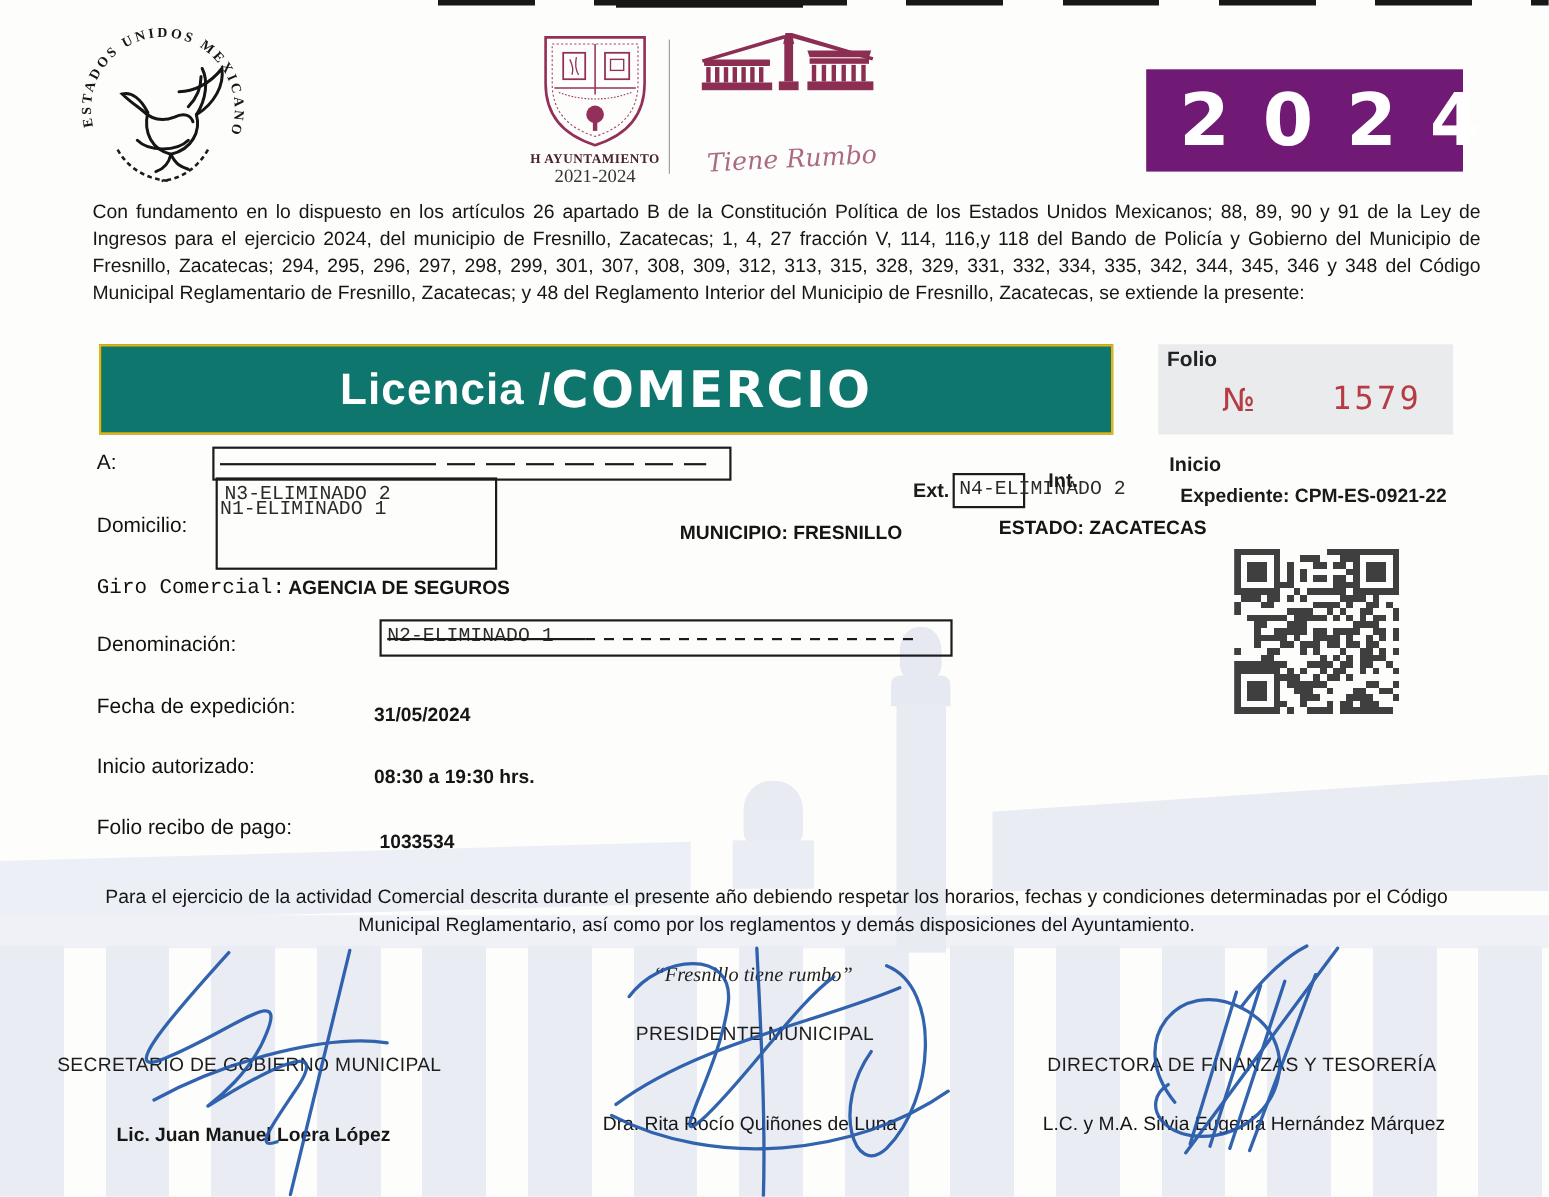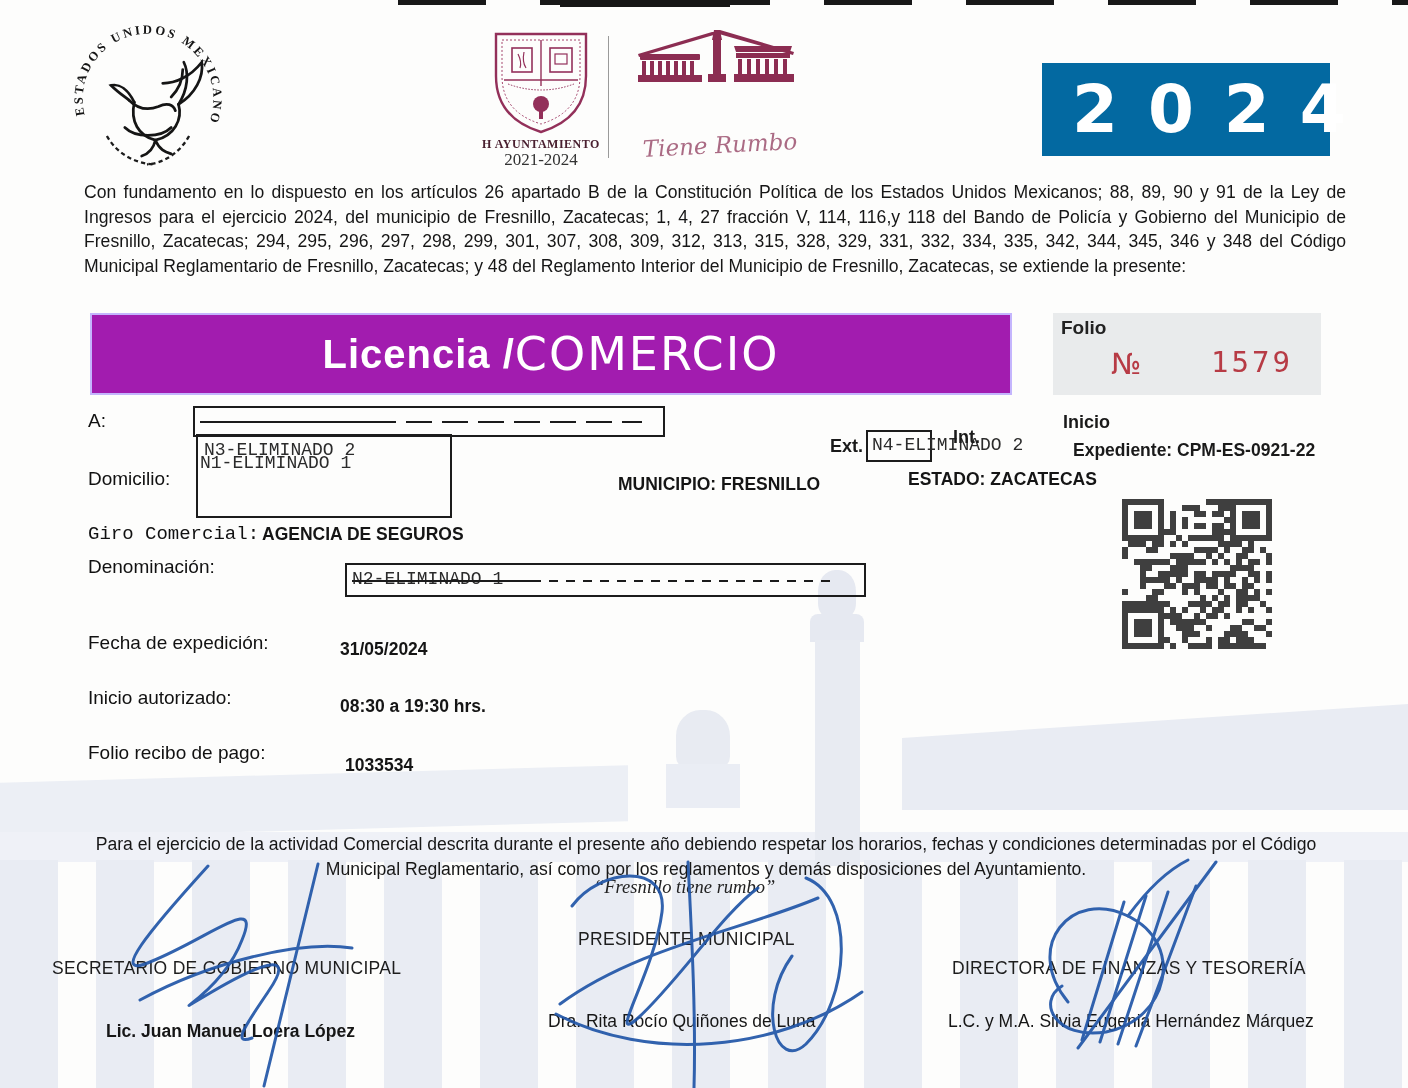--- a/index.html
+++ b/index.html
@@ -30,30 +30,30 @@
   #seal-caption .l1{font-family:"Liberation Serif",serif;font-weight:bold;font-size:12px;color:#4a2030;letter-spacing:.5px;}
   #seal-caption .l2{font-family:"Liberation Serif",serif;font-size:17px;color:#333;}
   #header-divider{left:608px;top:36px;width:1px;height:122px;background:#9a9a9a;}
   #fresnillo-logo{left:620px;top:24px;width:200px;height:150px;}
   #logo-skyline{left:14px;top:4px;width:172px;height:62px;position:absolute;}
   #logo-word{position:absolute;left:0;top:66px;width:200px;text-align:center;color:#8c2d52;
     font-family:"Liberation Serif",serif;font-weight:bold;letter-spacing:2px;font-size:29px;line-height:40px;}
   #logo-word .big{font-size:40px;}
   #logo-tagline{position:absolute;left:0;top:108px;width:200px;text-align:center;color:#8f3a5c;
     font-family:"DejaVu Serif",serif;font-style:italic;font-size:23px;transform:rotate(-3deg);opacity:.75;}
-  #year-badge{left:1042px;top:63px;width:288px;height:93px;background:#0369a1;color:#fff;
+  #year-badge{left:1042px;top:63px;width:288px;height:93px;background:#701a75;color:#fff;
     font-family:"DejaVu Sans",sans-serif;font-weight:bold;font-size:66px;line-height:93px;
     letter-spacing:30px;text-align:center;text-indent:30px;}
   
   #legal-preamble{left:84px;top:180px;width:1262px;font-size:17.6px;line-height:1.4;text-align:justify;color:#161616;}
   
-  #license-banner{left:90px;top:313px;width:918px;height:78px;background:#a21caf;border:2px solid #c4b5fd;
+  #license-banner{left:90px;top:313px;width:918px;height:78px;background:#0f766e;border:2px solid #eab308;
     display:flex;align-items:center;justify-content:center;color:#fff;}
   #license-banner .t1{font-size:40px;font-weight:bold;letter-spacing:1px;}
-  #license-banner .t2{font-family:"DejaVu Sans",sans-serif;font-size:46px;font-weight:normal;letter-spacing:2px;}
+  #license-banner .t2{font-family:"DejaVu Sans",sans-serif;font-size:46px;font-weight:bold;letter-spacing:2px;}
   #folio-box{left:1053px;top:313px;width:268px;height:82px;background:#e9ebec;}
   #folio-label{position:absolute;left:8px;top:4px;font-size:19px;font-weight:bold;color:#222;}
   #folio-no{position:absolute;left:58px;top:34px;font-size:29px;color:#b73b45;font-family:"DejaVu Sans",sans-serif;}
   #folio-number{position:absolute;left:158px;top:32px;font-size:29px;letter-spacing:3px;color:#b73b45;
     font-family:"DejaVu Sans Mono",monospace;}
   
   .lbl{font-size:19px;color:#111;}
   .val-b{font-weight:bold;font-size:17.5px;color:#151515;}
   .mono{font-family:"Liberation Mono",monospace;font-size:18px;color:#2b2b2b;white-space:nowrap;}
   .rbox{border:2px solid #1c1c1c;background:transparent;}
@@ -70,34 +70,34 @@
   #inicio-label{left:1063px;top:412px;font-size:18px;font-weight:bold;}
   #expediente-value{left:1073px;top:440px;font-size:17.5px;font-weight:bold;}
   #domicilio-label{left:88px;top:468px;text-align:right;}
   #domicilio-box{left:196px;top:434px;width:252px;height:80px;}
   #domicilio-value{left:204px;top:440px;}
   #municipio-value{left:618px;top:474px;}
   #estado-value{left:908px;top:469px;}
   #giro-label{left:88px;top:523px;font-family:Liberation Mono, monospace;}
   #giro-value{left:262px;top:524px;}
   #qr-code{left:1122px;top:498px;width:150px;height:152px;}
-  #denominacion-label{left:88px;top:556px;}
+  #denominacion-label{left:88px;top:576px;}
   #denominacion-box{left:345px;top:563px;width:517px;height:30px;}
   #denominacion-value{left:352px;top:569px;}
   #denominacion-strike1{left:352px;top:580px;width:180px;height:2px;background:#1b1b1b;}
   #denominacion-strike2{left:532px;top:580px;width:300px;height:2px;
     background:repeating-linear-gradient(90deg,#1b1b1b 0 9px,transparent 9px 17px);}
   #fecha-label{left:88px;top:632px;}
   #fecha-value{left:340px;top:639px;}
   #horario-label{left:88px;top:687px;}
   #horario-value{left:340px;top:696px;}
   #folio-pago-label{left:88px;top:742px;}
   #folio-pago-value{left:345px;top:755px;}
   
-  #terms-paragraph{left:62px;top:803px;width:1288px;text-align:center;font-size:17.6px;line-height:1.42;color:#161616;margin-top:29px;}
+  #terms-paragraph{left:62px;top:803px;width:1288px;text-align:center;font-size:17.6px;line-height:1.42;color:#161616;}
   .sig-title{font-size:17.5px;color:#1d1d1d;letter-spacing:.3px;white-space:nowrap;}
   .sig-name{font-size:17.5px;color:#161616;white-space:nowrap;}
   #sig-left-title{left:52px;top:958px;}
   #sig-left-name{left:106px;top:1021px;font-weight:bold;}
   #sig-center-motto{left:594px;top:877px;font-family:"Liberation Serif",serif;font-style:italic;font-size:18.5px;color:#222;}
   #sig-center-title{left:578px;top:929px;}
   #sig-center-name{left:548px;top:1011px;}
   #sig-right-title{left:952px;top:958px;}
   #sig-right-name{left:948px;top:1011px;}
   #signature-ink{left:0;top:0;width:1408px;height:1088px;z-index:5;pointer-events:none;}

